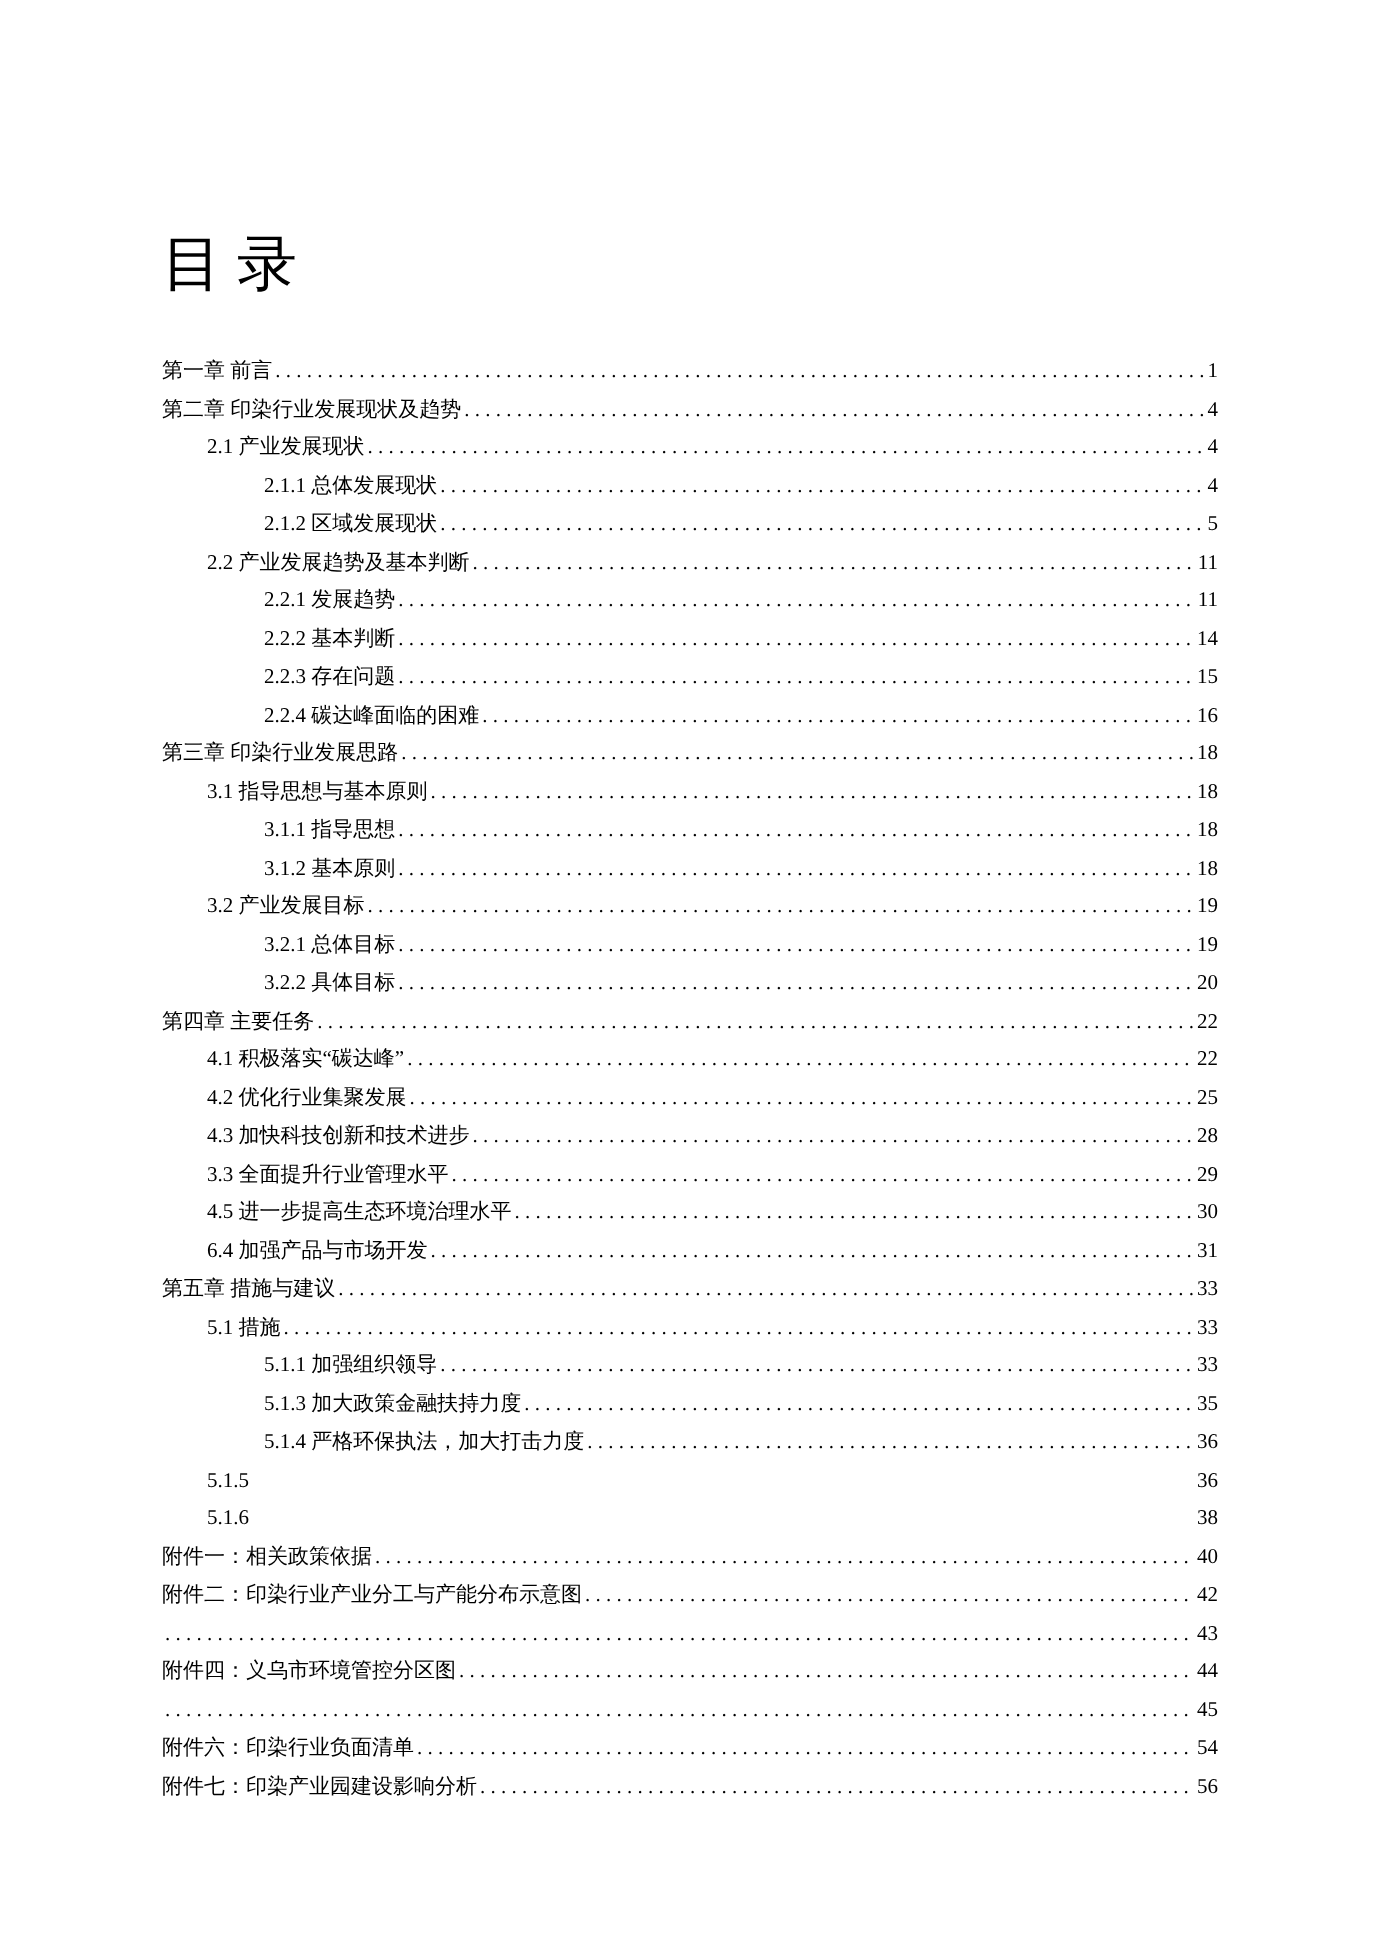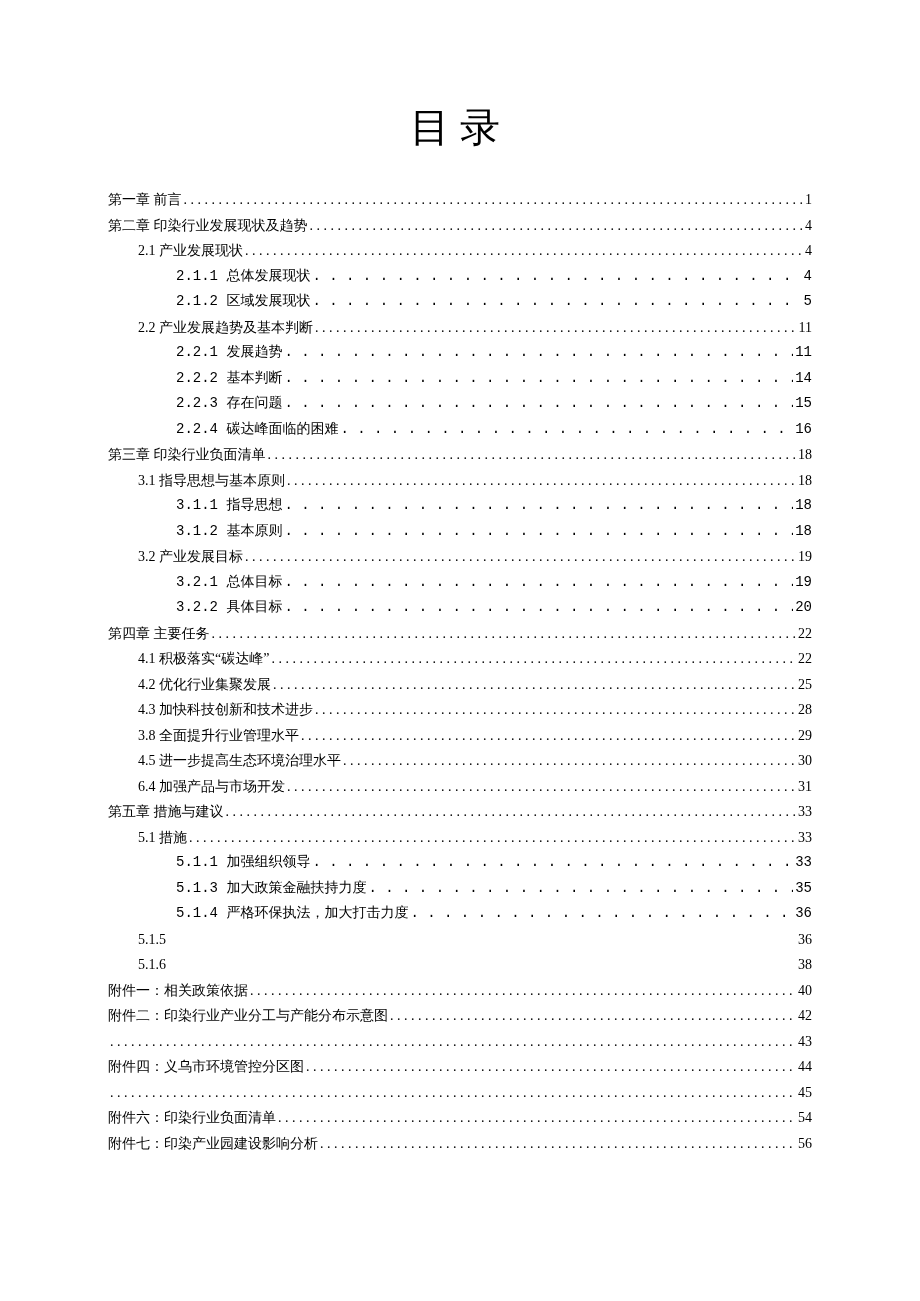--- a/index.html
+++ b/index.html
@@ -11,25 +11,25 @@
     }
     .page {
       width: 920px;
       min-height: 1301px;
       margin: 0 auto;
       padding: 100px 108px 80px 108px;
       box-sizing: border-box;
       position: relative;
     }
     .title {
-      text-align: center;
       font-size: 40px;
       letter-spacing: 10px;
       margin-bottom: 32px;
       font-family: "SimSun", "宋体", serif;
+      margin-top: 48px;
     }
     .toc-row {
       display: flex;
       align-items: baseline;
       font-size: 14px;
       line-height: 25.5px;
       white-space: nowrap;
     }
     .toc-label {
       flex: 0 0 auto;
@@ -42,21 +42,21 @@
     .toc-leader::after {
       content: ". . . . . . . . . . . . . . . . . . . . . . . . . . . . . . . . . . . . . . . . . . . . . . . . . . . . . . . . . . . . . . . . . . . . . . . . . . . . . . . . . . . . . . . . . . . . . . . . . . . . . . . . . . . . . . . . . . . . . . . . .";
       letter-spacing: 0px;
     }
     .toc-page {
       flex: 0 0 auto;
       text-align: right;
     }
     .lvl0 { padding-left: 0px; }
     .lvl1 { padding-left: 30px; align-items: center; }
-    .lvl2 { padding-left: 68px; font-family: Liberation Mono, monospace; }
+    .lvl2 { padding-left: 68px; }
     .lvlx { padding-left: 30px; font-family: Liberation Serif, serif; }
     .noleader .toc-leader::after { content: ""; }
     .noleader .toc-leader { flex: 1 1 auto; }
   </style>
 </head>
 <body>
 
 <div class="page">
   <div class="title">目录</div>
   <div id="toc-container">
@@ -104,21 +104,21 @@
         <span class="toc-label">2.2.3  存在问题</span>
         <span class="toc-leader"></span>
         <span class="toc-page">15</span>
       </div>
       <div class="toc-row lvl2">
         <span class="toc-label">2.2.4  碳达峰面临的困难</span>
         <span class="toc-leader"></span>
         <span class="toc-page">16</span>
       </div>
       <div class="toc-row lvl0">
-        <span class="toc-label">第三章 印染行业负面清单</span>
+        <span class="toc-label">第三章 印染行业发展思路</span>
         <span class="toc-leader"></span>
         <span class="toc-page">18</span>
       </div>
       <div class="toc-row lvl1">
         <span class="toc-label">3.1  指导思想与基本原则</span>
         <span class="toc-leader"></span>
         <span class="toc-page">18</span>
       </div>
       <div class="toc-row lvl2">
         <span class="toc-label">3.1.1  指导思想</span>
@@ -159,21 +159,21 @@
         <span class="toc-label">4.2  优化行业集聚发展</span>
         <span class="toc-leader"></span>
         <span class="toc-page">25</span>
       </div>
       <div class="toc-row lvl1">
         <span class="toc-label">4.3  加快科技创新和技术进步</span>
         <span class="toc-leader"></span>
         <span class="toc-page">28</span>
       </div>
       <div class="toc-row lvl1">
-        <span class="toc-label">3.8  全面提升行业管理水平</span>
+        <span class="toc-label">3.3  全面提升行业管理水平</span>
         <span class="toc-leader"></span>
         <span class="toc-page">29</span>
       </div>
       <div class="toc-row lvl1">
         <span class="toc-label">4.5  进一步提高生态环境治理水平</span>
         <span class="toc-leader"></span>
         <span class="toc-page">30</span>
       </div>
       <div class="toc-row lvl1">
         <span class="toc-label">6.4  加强产品与市场开发</span>

